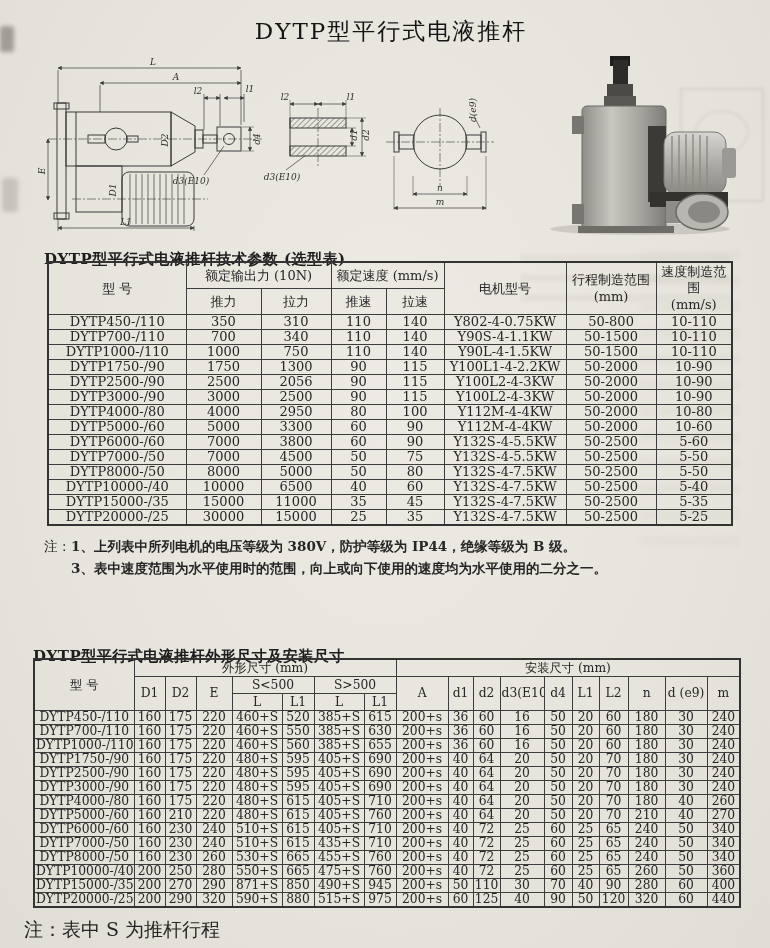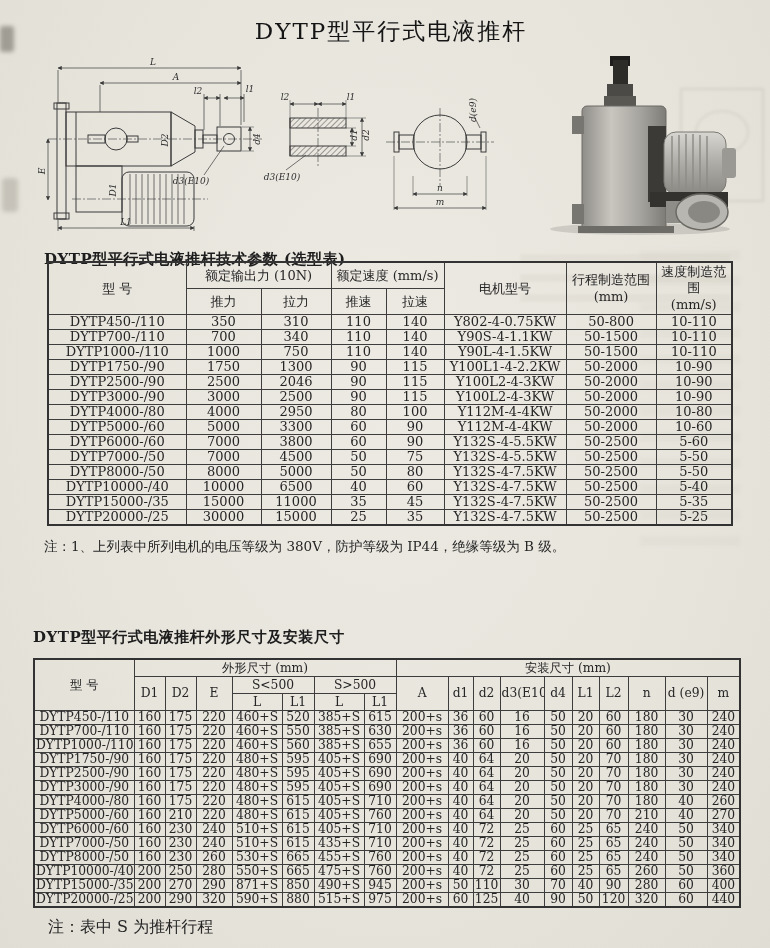--- a/index.html
+++ b/index.html
@@ -12,38 +12,38 @@
   }
   .page-title{
     position:absolute;top:16px;left:0;right:0;text-align:center;
     font-size:23px;font-weight:normal;letter-spacing:2px;color:#151515;margin-left:12px;
   }
   .figure-area{position:absolute;top:56px;left:28px;width:714px;height:180px;}
   .drawing-svg{position:absolute;left:0;top:0;}
   .photo-svg{position:absolute;right:4px;top:0;}
   .section-title{position:absolute;font-size:15px;font-weight:600;color:#1d1d1d;letter-spacing:0.5px;}
   .st1{top:238px;left:44px;margin-top:12px;}
-  .st2{top:628px;left:33px;}
+  .st2{top:647px;left:33px;}
   table{border-collapse:collapse;table-layout:fixed;position:absolute;background:transparent;}
   th,td{
     border:1px solid #3d3d3d;text-align:center;vertical-align:middle;
     font-weight:normal;overflow:hidden;white-space:nowrap;padding:0 1px;
   }
   .t1{top:261px;left:47px;width:684px;font-size:13px;border:2px solid #333;}
   .t1 th{height:25px;}
   .t1 td{height:14px;line-height:14px;}
   .t2{top:658px;left:33px;width:706px;font-size:12.3px;border:2px solid #333;}
   .t2 th{height:16px;line-height:15px;}
   .t2 td{height:13px;line-height:13px;}
   .wrap2{white-space:pre-line;line-height:1.25;}
   .notes{position:absolute;top:536px;left:44px;width:696px;font-size:13.5px;line-height:1.62;display:flex;}
   .notes-prefix{flex:0 0 auto;}
-  .notes-items{flex:1 1 auto;}
+  .notes-items{flex:1 1 auto;font-weight:bold;}
   .note-item{padding-left:1.95em;text-indent:-1.95em;}
-  .bottom-note{position:absolute;top:917px;left:48px;font-size:16px;text-align:right;}
+  .bottom-note{position:absolute;top:917px;left:24px;font-size:19px;text-align:right;}
   
   .artifact{position:absolute;pointer-events:none;}
   .smudge-tl{top:26px;left:0px;width:14px;height:26px;background:#6a675f;opacity:.55;filter:blur(2px);border-radius:3px;}
   .smudge-l{top:178px;left:2px;width:16px;height:34px;background:#8d897e;opacity:.35;filter:blur(2px);border-radius:4px;}
   .bleed-1{top:88px;left:680px;width:80px;height:110px;border:2px solid #b9b5a9;opacity:.35;filter:blur(1.5px);}
   .bleed-2{top:110px;left:695px;width:50px;height:40px;border:2px solid #b9b5a9;border-radius:50%;opacity:.3;filter:blur(1.5px);}
   .bleed-3{top:254px;left:520px;width:210px;height:60px;background:repeating-linear-gradient(#c9c5b9 0 8px,transparent 8px 20px);opacity:.18;filter:blur(1px);}
   .bleed-4{top:250px;left:640px;width:100px;height:300px;background:repeating-linear-gradient(#c4c0b4 0 10px,transparent 10px 26px);opacity:.12;filter:blur(1.5px);}
 </style>
 </head>
@@ -305,21 +305,21 @@
         <td>1300</td>
         <td>90</td>
         <td>115</td>
         <td>Y100L1-4-2.2KW</td>
         <td>50-2000</td>
         <td>10-90</td>
       </tr>
       <tr>
         <td>DYTP2500-/90</td>
         <td>2500</td>
-        <td>2046</td>
+        <td>2056</td>
         <td>90</td>
         <td>115</td>
         <td>Y100L2-4-3KW</td>
         <td>50-2000</td>
         <td>10-90</td>
       </tr>
       <tr>
         <td>DYTP3000-/90</td>
         <td>3000</td>
         <td>2500</td>
@@ -409,20 +409,21 @@
         <td>50-2500</td>
         <td>5-25</td>
       </tr>
     </tbody>
 </table>
 
 <div class="notes">
   <span class="notes-prefix">注：</span>
   <div class="notes-items">
       <div class="note-item">1、上列表中所列电机的电压等级为 380V，防护等级为 IP44，绝缘等级为 B 级。</div>
+      <div class="note-item">3、表中速度范围为水平使用时的范围，向上或向下使用的速度均为水平使用的二分之一。</div>
     </div>
 </div>
 
 <div class="section-title st2">DYTP型平行式电液推杆外形尺寸及安装尺寸</div>
 
 <table class="t2">
   <colgroup>
     <col style="width:100px">
       <col style="width:31px">
       <col style="width:31px">

